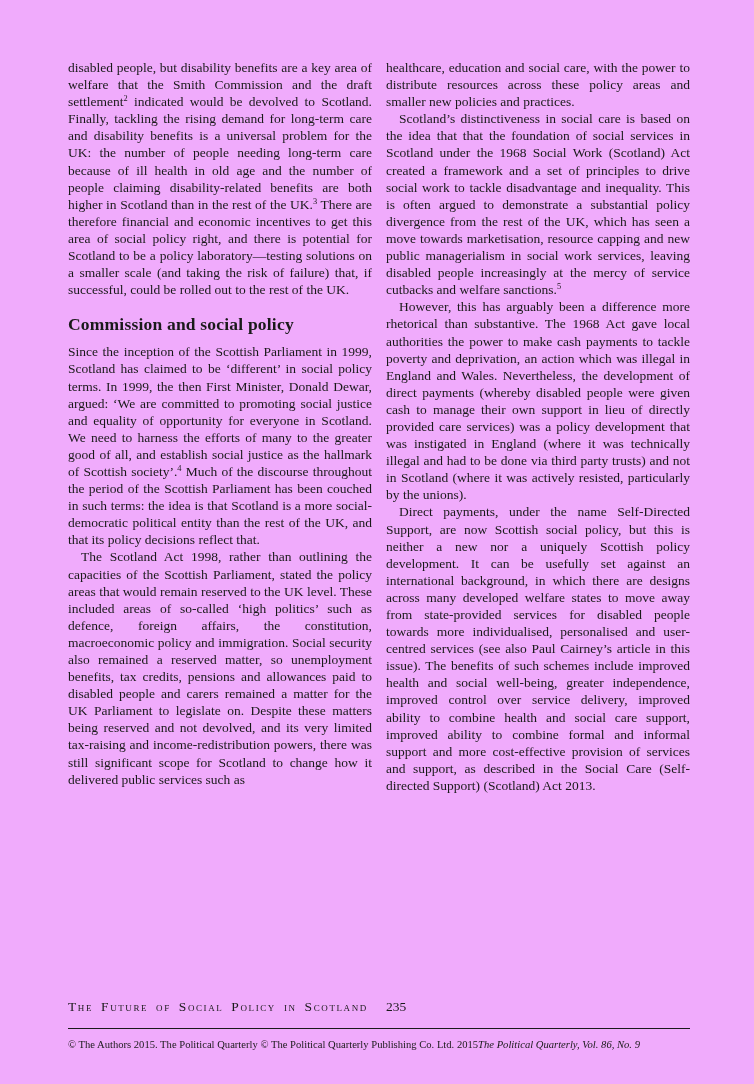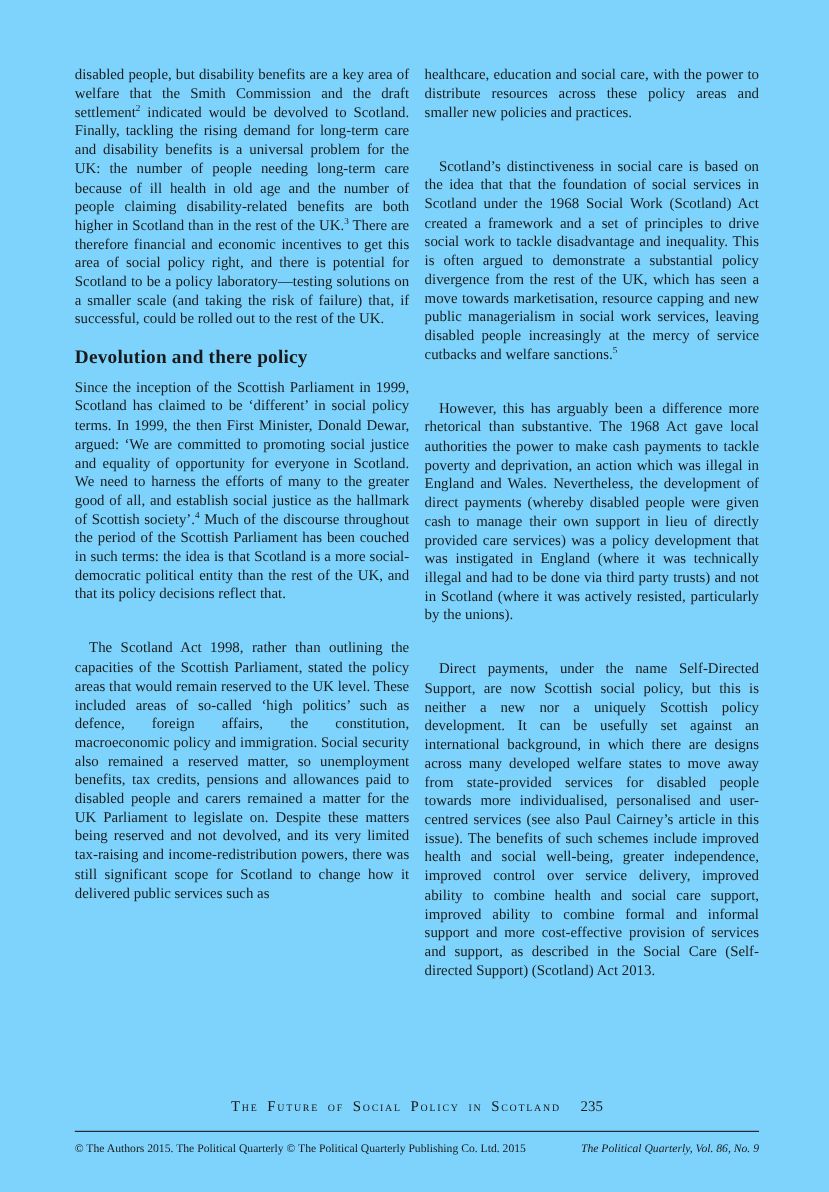--- a/index.html
+++ b/index.html
@@ -4,21 +4,21 @@
 <style>
   html, body {
     margin: 0;
     padding: 0;
     background: #ffffff;
   }
   .page {
     position: relative;
     width: 754px;
     height: 1084px;
-    background: #7dd3fc;
+    background: #f0abfc;
     color: #1a1a1a;
     font-family: "Liberation Serif", "DejaVu Serif", serif;
     overflow: hidden;
   }
   .columns {
     position: absolute;
     top: 59px;
     left: 68px;
     width: 622px;
     display: flex;
@@ -28,41 +28,40 @@
     width: 304px;
     font-size: 13.5px;
     line-height: 17.1px;
     text-align: justify;
   }
   .col p {
     margin: 0;
   }
   .col p.indent {
     text-indent: 13px;
-    margin-top: 32px;
   }
   .heading {
     font-size: 17.5px;
     font-weight: bold;
     letter-spacing: 0.2px;
     margin: 15px 0 8px 0;
     text-align: left;
     line-height: 22px;
   }
   sup.fn {
     font-size: 0.62em;
     line-height: 0;
     vertical-align: super;
   }
   .running-footer {
     position: absolute;
     left: 68px;
     width: 622px;
     top: 997px;
-    text-align: center;
+    text-align: left;
     white-space: nowrap;
   }
   .running-title {
     font-variant: small-caps;
     letter-spacing: 1.6px;
     word-spacing: 3px;
     font-size: 13.5px;
   }
   .page-number {
     font-size: 13.5px;
@@ -74,39 +73,39 @@
     width: 622px;
     top: 1028px;
     border-top: 1.5px solid #1a1a1a;
   }
   .copyright {
     position: absolute;
     left: 68px;
     width: 622px;
     top: 1038px;
     display: flex;
-    justify-content: space-between;
+    justify-content: flex-start;
     font-size: 10.6px;
     line-height: 13px;
   }
   .journal {
     font-style: italic;
   }
 </style>
 </head>
 <body>
 
 <div class="page">
 
   <div class="columns">
 
     <div class="col">
       <p><span>disabled people, but disability benefits are a key area of welfare that the Smith Commission and the draft settlement</span><sup class="fn">2</sup><span> indicated would be devolved to Scotland. Finally, tackling the rising demand for long-term care and disability benefits is a universal problem for the UK: the number of people needing long-term care because of ill health in old age and the number of people claiming disability-related benefits are both higher in Scotland than in the rest of the UK.</span><sup class="fn">3</sup><span> There are therefore financial and economic incentives to get this area of social policy right, and there is potential for Scotland to be a policy laboratory—testing solutions on a smaller scale (and taking the risk of failure) that, if successful, could be rolled out to the rest of the UK.</span></p>
 
-      <h2 class="heading">Devolution and there policy</h2>
+      <h2 class="heading">Commission and social policy</h2>
 
       <p><span>Since the inception of the Scottish Parliament in 1999, Scotland has claimed to be ‘different’ in social policy terms. In 1999, the then First Minister, Donald Dewar, argued: ‘We are committed to promoting social justice and equality of opportunity for everyone in Scotland. We need to harness the efforts of many to the greater good of all, and establish social justice as the hallmark of Scottish society’.</span><sup class="fn">4</sup><span> Much of the discourse throughout the period of the Scottish Parliament has been couched in such terms: the idea is that Scotland is a more social-democratic political entity than the rest of the UK, and that its policy decisions reflect that.</span></p>
 
       <p class="indent"><span>The Scotland Act 1998, rather than outlining the capacities of the Scottish Parliament, stated the policy areas that would remain reserved to the UK level. These included areas of so-called ‘high politics’ such as defence, foreign affairs, the constitution, macroeconomic policy and immigration. Social security also remained a reserved matter, so unemployment benefits, tax credits, pensions and allowances paid to disabled people and carers remained a matter for the UK Parliament to legislate on. Despite these matters being reserved and not devolved, and its very limited tax-raising and income-redistribution powers, there was still significant scope for Scotland to change how it delivered public services such as</span></p>
     </div>
 
     <div class="col">
       <p><span>healthcare, education and social care, with the power to distribute resources across these policy areas and smaller new policies and practices.</span></p>
 
       <p class="indent"><span>Scotland’s distinctiveness in social care is based on the idea that that the foundation of social services in Scotland under the 1968 Social Work (Scotland) Act created a framework and a set of principles to drive social work to tackle disadvantage and inequality. This is often argued to demonstrate a substantial policy divergence from the rest of the UK, which has seen a move towards marketisation, resource capping and new public managerialism in social work services, leaving disabled people increasingly at the mercy of service cutbacks and welfare sanctions.</span><sup class="fn">5</sup></p>

